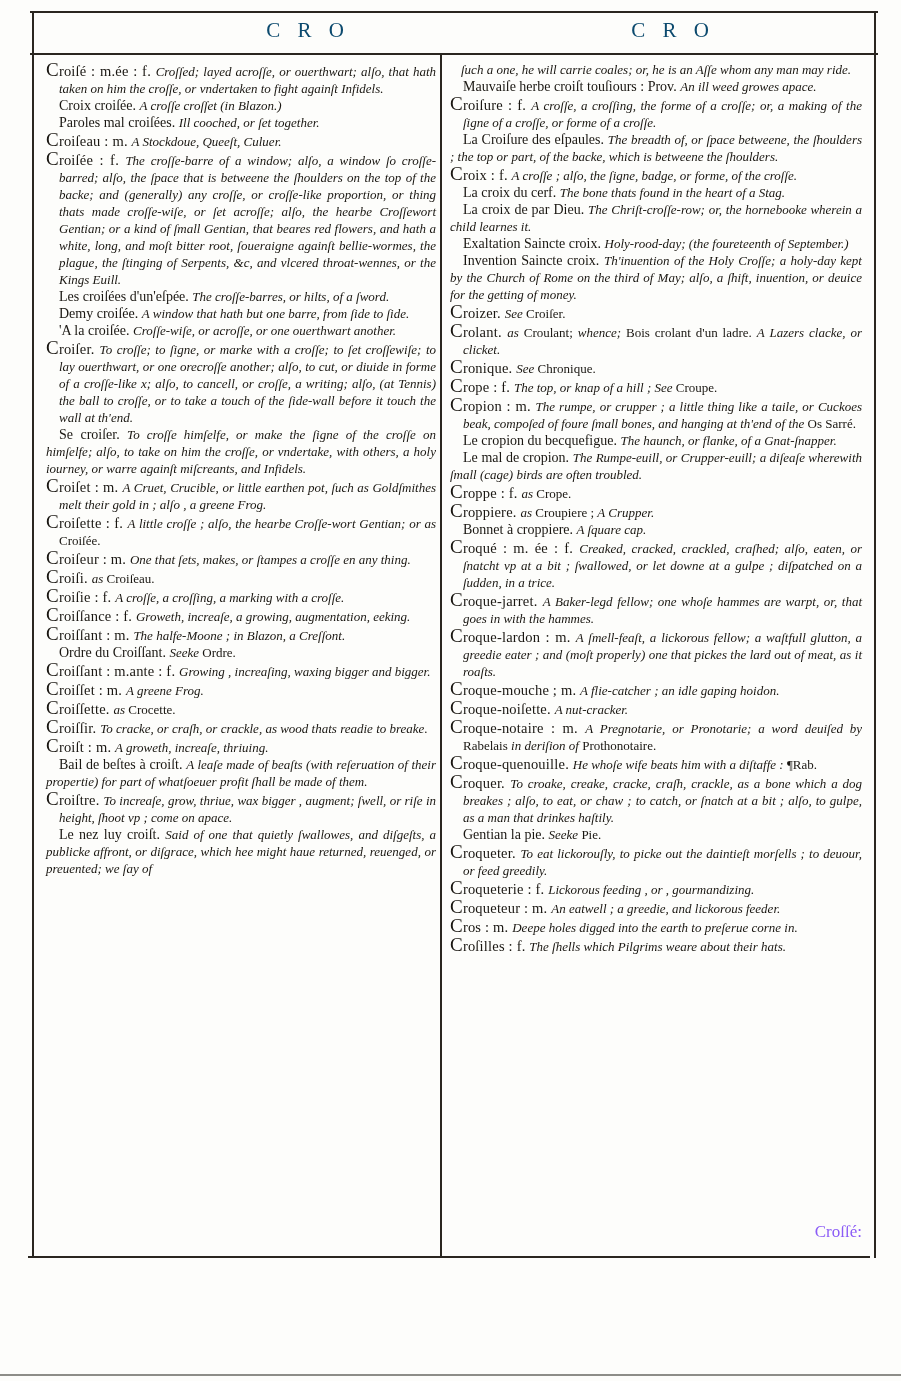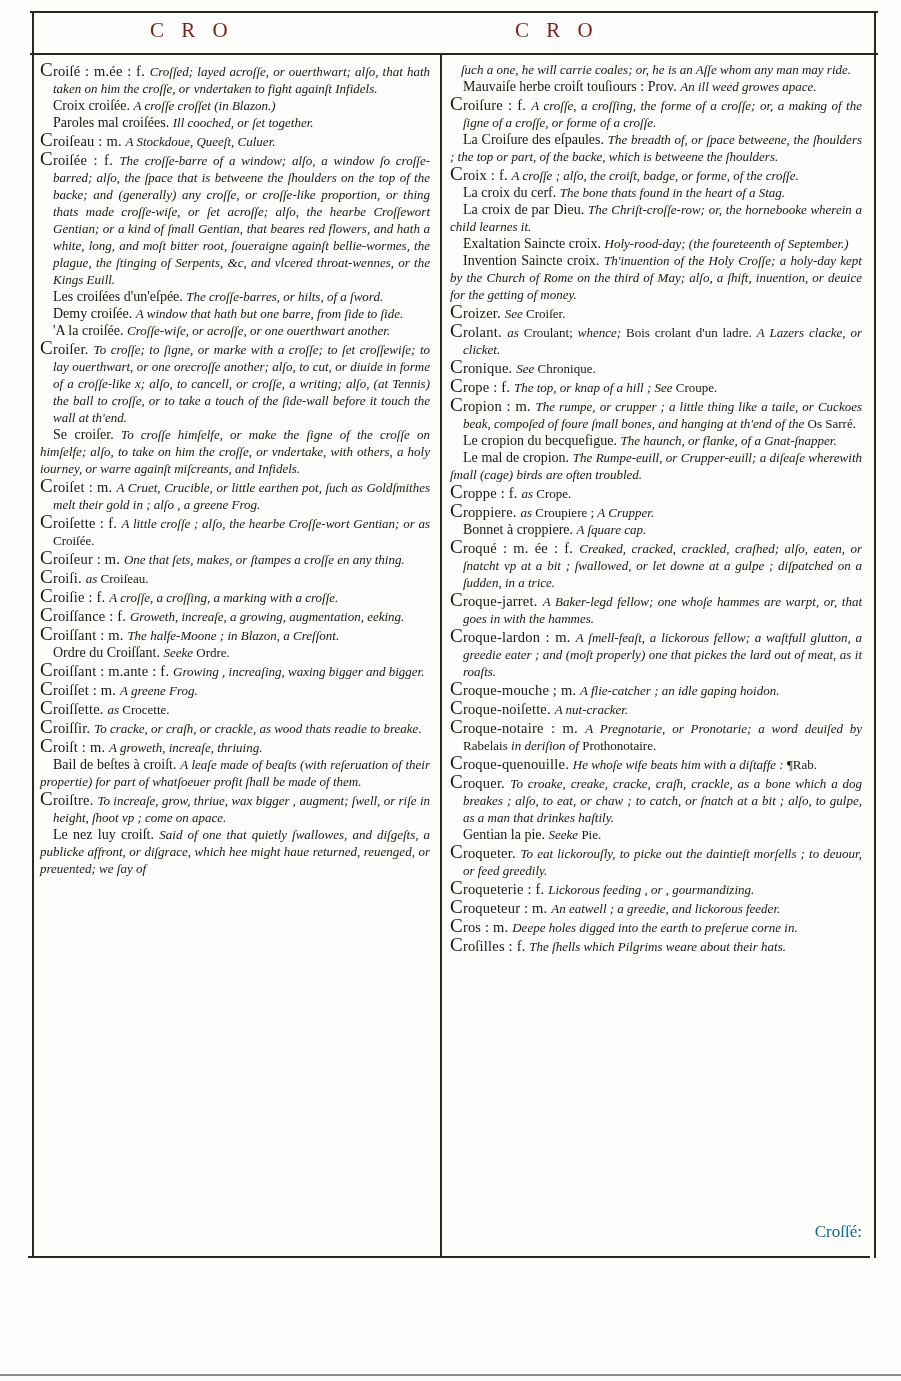--- a/index.html
+++ b/index.html
@@ -8,52 +8,52 @@
     background:#fdfdfb;color:#191611;
     font-family:"Liberation Serif","DejaVu Serif",serif;
     overflow:hidden;
   }
   .rule{position:absolute;background:#2a2620;}
   .rule.h{height:2px;}
   .rule.v{width:2px;}
   .page-edge{position:absolute;left:0;width:901px;height:2px;background:#8d8d88;}
   .running-head{
     position:absolute;top:12px;height:36px;line-height:36px;
-    font-size:21px;letter-spacing:6px;text-align:left;color:#7f1d1d;
+    font-size:21px;letter-spacing:6px;text-align:right;color:#0c4a6e;
   }
   .col{position:absolute;top:61px;text-align:justify;}
   .col p{margin:0;padding:0;font-size:13px;line-height:17px;font-style:italic;}
   .col p.main{padding-left:13px;text-indent:-13px;}
   .col p.sub{padding-left:0;text-indent:13px;}
   .col p.cont{padding-left:11px;text-indent:0;}
   .seg-h{font-style:normal;font-size:14.5px;letter-spacing:.2px;}
   .seg-h .cap{font-size:19px;}
   .seg-p{font-style:normal;font-size:14px;}
   .seg-r{font-style:normal;font-size:13px;}
   .seg-i{font-style:italic;}
   .catchword{
     position:absolute;left:450px;top:1222px;width:412px;
-    text-align:right;font-style:normal;font-size:17px;color:#0369a1;
+    text-align:right;font-style:normal;font-size:17px;color:#8b5cf6;
   }
 </style>
 </head>
 <body>
 
 <div class="rule h" style="top:11px;left:30px;width:848px;"></div>
 <div class="rule h" style="top:53px;left:30px;width:848px;"></div>
 <div class="rule h" style="top:1256px;left:28px;width:842px;"></div>
 <div class="rule v" style="top:11px;left:32px;height:1247px;"></div>
 <div class="rule v" style="top:11px;left:874px;height:1247px;"></div>
 <div class="rule v" style="top:54px;left:440px;height:1202px;"></div>
 <div class="page-edge" style="top:1374px;"></div>
 
 <div class="running-head" style="left:150px;width:200px;">C R O</div>
 <div class="running-head" style="left:515px;width:200px;">C R O</div>
 
-<div class="col" id="col-left" style="left:40px;width:390px;">
+<div class="col" id="col-left" style="left:46px;width:390px;">
     <p class="entry main"><span class="seg-h"><span class="cap">C</span>roiſé : m.ée : f. </span><span class="seg-i">Croſſed; layed acroſſe, or ouerthwart; alſo, that hath taken on him the croſſe, or vndertaken to fight againſt Infidels.</span></p>
     <p class="entry sub"><span class="seg-p">Croix croiſée. </span><span class="seg-i">A croſſe croſſet (in Blazon.)</span></p>
     <p class="entry sub"><span class="seg-p">Paroles mal croiſées. </span><span class="seg-i">Ill cooched, or ſet together.</span></p>
     <p class="entry main"><span class="seg-h"><span class="cap">C</span>roiſeau : m. </span><span class="seg-i">A Stockdoue, Queeſt, Culuer.</span></p>
     <p class="entry main"><span class="seg-h"><span class="cap">C</span>roiſée : f. </span><span class="seg-i">The croſſe-barre of a window; alſo, a window ſo croſſe-barred; alſo, the ſpace that is betweene the ſhoulders on the top of the backe; and (generally) any croſſe, or croſſe-like proportion, or thing thats made croſſe-wiſe, or ſet acroſſe; alſo, the hearbe Croſſewort Gentian; or a kind of ſmall Gentian, that beares red flowers, and hath a white, long, and moſt bitter root, ſoueraigne againſt bellie-wormes, the plague, the ſtinging of Serpents, &amp;c, and vlcered throat-wennes, or the Kings Euill.</span></p>
     <p class="entry sub"><span class="seg-p">Les croiſées d'un'eſpée. </span><span class="seg-i">The croſſe-barres, or hilts, of a ſword.</span></p>
     <p class="entry sub"><span class="seg-p">Demy croiſée. </span><span class="seg-i">A window that hath but one barre, from ſide to ſide.</span></p>
     <p class="entry sub"><span class="seg-p">'A la croiſée. </span><span class="seg-i">Croſſe-wiſe, or acroſſe, or one ouerthwart another.</span></p>
     <p class="entry main"><span class="seg-h"><span class="cap">C</span>roiſer. </span><span class="seg-i">To croſſe; to ſigne, or marke with a croſſe; to ſet croſſewiſe; to lay ouerthwart, or one orecroſſe another; alſo, to cut, or diuide in forme of a croſſe-like x; alſo, to cancell, or croſſe, a writing; alſo, (at Tennis) the ball to croſſe, or to take a touch of the ſide-wall before it touch the wall at th'end.</span></p>
     <p class="entry sub"><span class="seg-p">Se croiſer. </span><span class="seg-i">To croſſe himſelfe, or make the ſigne of the croſſe on himſelfe; alſo, to take on him the croſſe, or vndertake, with others, a holy iourney, or warre againſt miſcreants, and Infidels.</span></p>
@@ -72,21 +72,21 @@
     <p class="entry main"><span class="seg-h"><span class="cap">C</span>roiſt : m. </span><span class="seg-i">A groweth, increaſe, thriuing.</span></p>
     <p class="entry sub"><span class="seg-p">Bail de beſtes à croiſt. </span><span class="seg-i">A leaſe made of beaſts (with reſeruation of their propertie) for part of whatſoeuer profit ſhall be made of them.</span></p>
     <p class="entry main"><span class="seg-h"><span class="cap">C</span>roiſtre. </span><span class="seg-i">To increaſe, grow, thriue, wax bigger , augment; ſwell, or riſe in height, ſhoot vp ; come on apace.</span></p>
     <p class="entry sub"><span class="seg-p">Le nez luy croiſt. </span><span class="seg-i">Said of one that quietly ſwallowes, and diſgeſts, a publicke affront, or diſgrace, which hee might haue returned, reuenged, or preuented; we ſay of</span></p>
   </div>
 <div class="col" id="col-right" style="left:450px;width:412px;">
     <p class="entry cont"><span class="seg-i">ſuch a one, he will carrie coales; or, he is an Aſſe whom any man may ride.</span></p>
     <p class="entry sub"><span class="seg-p">Mauvaiſe herbe croiſt touſiours : Prov. </span><span class="seg-i">An ill weed growes apace.</span></p>
     <p class="entry main"><span class="seg-h"><span class="cap">C</span>roiſure : f. </span><span class="seg-i">A croſſe, a croſſing, the forme of a croſſe; or, a making of the ſigne of a croſſe, or forme of a croſſe.</span></p>
     <p class="entry sub"><span class="seg-p">La Croiſure des eſpaules. </span><span class="seg-i">The breadth of, or ſpace betweene, the ſhoulders ; the top or part, of the backe, which is betweene the ſhoulders.</span></p>
-    <p class="entry main"><span class="seg-h"><span class="cap">C</span>roix : f. </span><span class="seg-i">A croſſe ; alſo, the croiſt, badge, or forme, of the croſſe.</span></p>
+    <p class="entry main"><span class="seg-h"><span class="cap">C</span>roix : f. </span><span class="seg-i">A croſſe ; alſo, the ſigne, badge, or forme, of the croſſe.</span></p>
     <p class="entry sub"><span class="seg-p">La croix du cerf. </span><span class="seg-i">The bone thats found in the heart of a Stag.</span></p>
     <p class="entry sub"><span class="seg-p">La croix de par Dieu. </span><span class="seg-i">The Chriſt-croſſe-row; or, the hornebooke wherein a child learnes it.</span></p>
     <p class="entry sub"><span class="seg-p">Exaltation Saincte croix. </span><span class="seg-i">Holy-rood-day; (the foureteenth of September.)</span></p>
     <p class="entry sub"><span class="seg-p">Invention Saincte croix. </span><span class="seg-i">Th'inuention of the Holy Croſſe; a holy-day kept by the Church of Rome on the third of May; alſo, a ſhift, inuention, or deuice for the getting of money.</span></p>
     <p class="entry main"><span class="seg-h"><span class="cap">C</span>roizer. </span><span class="seg-i">See </span><span class="seg-r">Croiſer.</span></p>
     <p class="entry main"><span class="seg-h"><span class="cap">C</span>rolant. </span><span class="seg-i">as </span><span class="seg-r">Croulant; </span><span class="seg-i">whence; </span><span class="seg-r">Bois crolant d'un ladre. </span><span class="seg-i">A Lazers clacke, or clicket.</span></p>
     <p class="entry main"><span class="seg-h"><span class="cap">C</span>ronique. </span><span class="seg-i">See </span><span class="seg-r">Chronique.</span></p>
     <p class="entry main"><span class="seg-h"><span class="cap">C</span>rope : f. </span><span class="seg-i">The top, or knap of a hill ; See </span><span class="seg-r">Croupe.</span></p>
     <p class="entry main"><span class="seg-h"><span class="cap">C</span>ropion : m. </span><span class="seg-i">The rumpe, or crupper ; a little thing like a taile, or Cuckoes beak, compoſed of foure ſmall bones, and hanging at th'end of the </span><span class="seg-r">Os Sarré.</span></p>
     <p class="entry sub"><span class="seg-p">Le cropion du becquefigue. </span><span class="seg-i">The haunch, or flanke, of a Gnat-ſnapper.</span></p>

